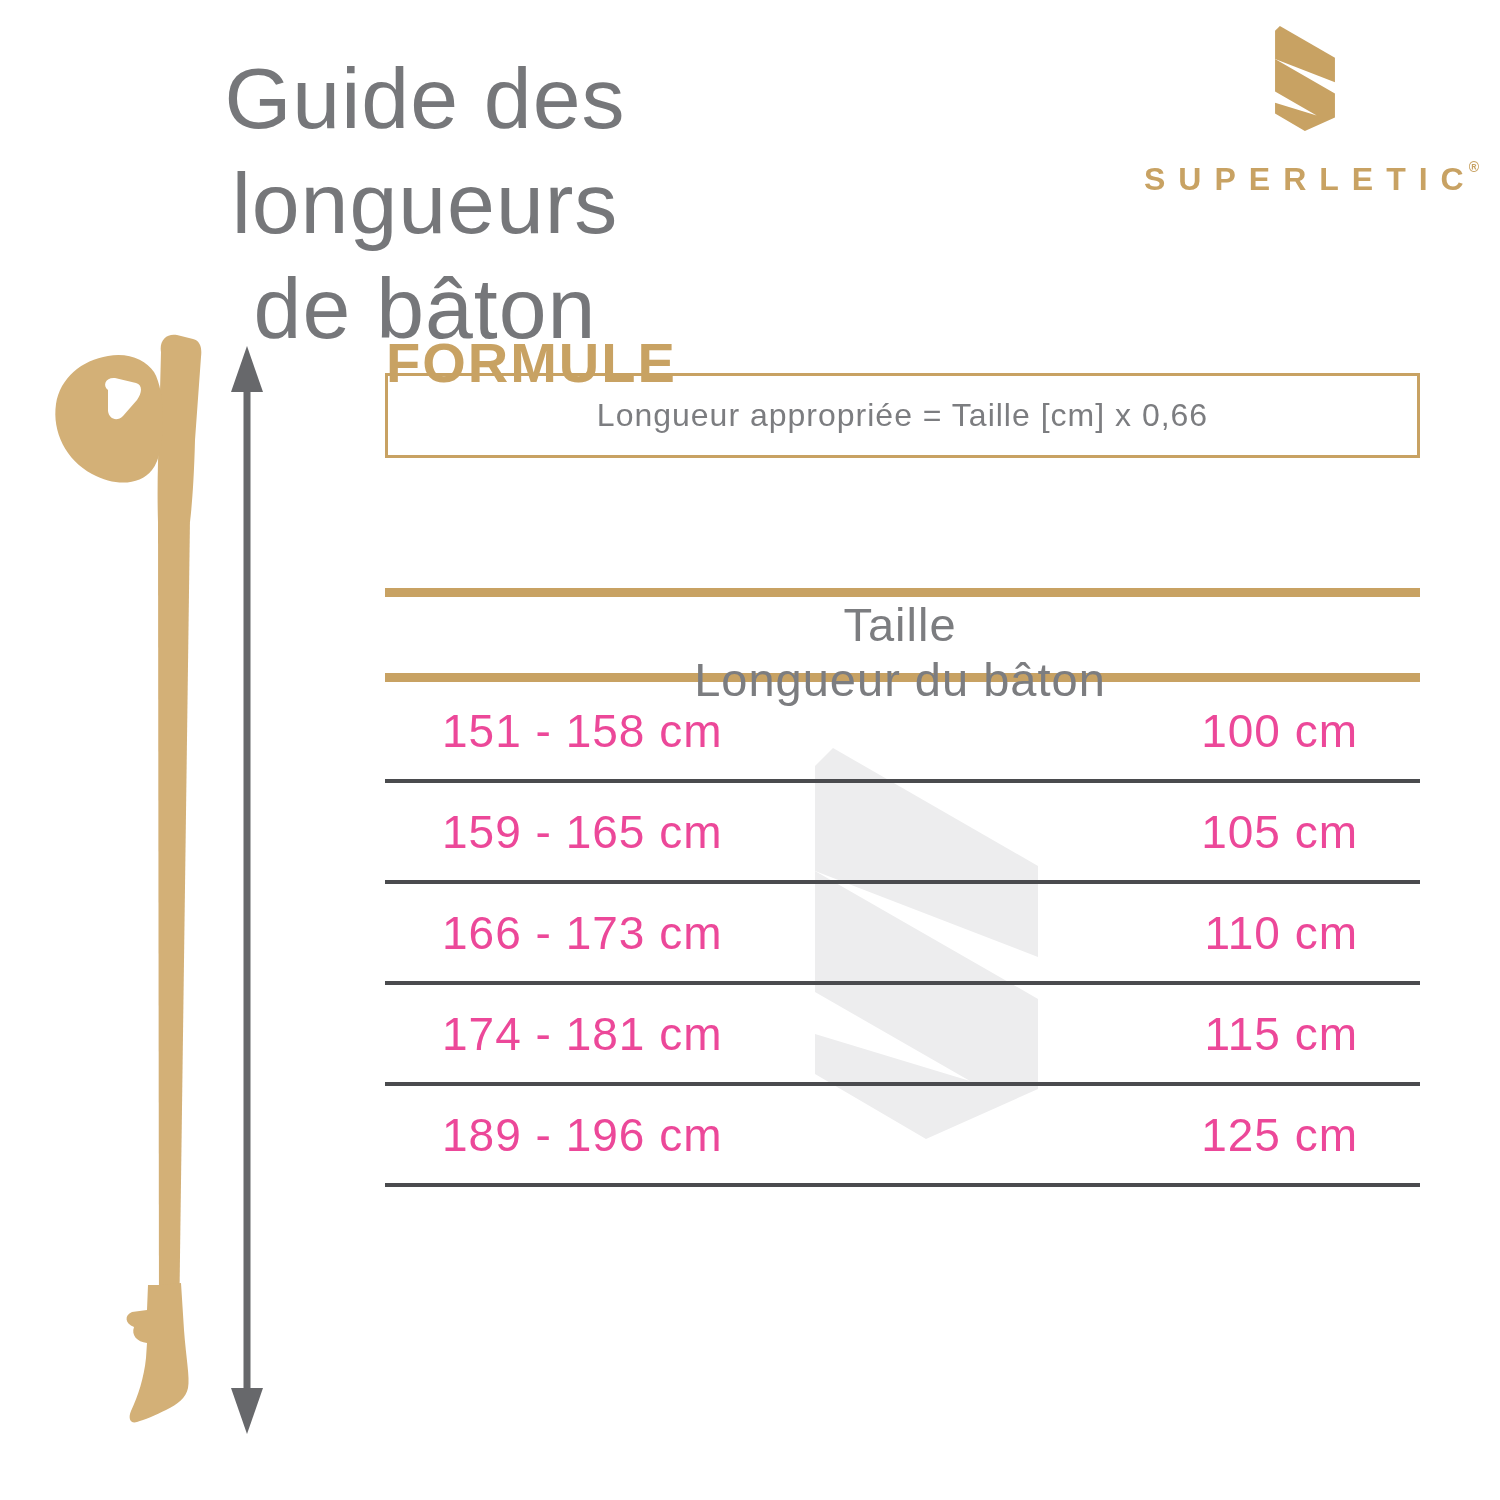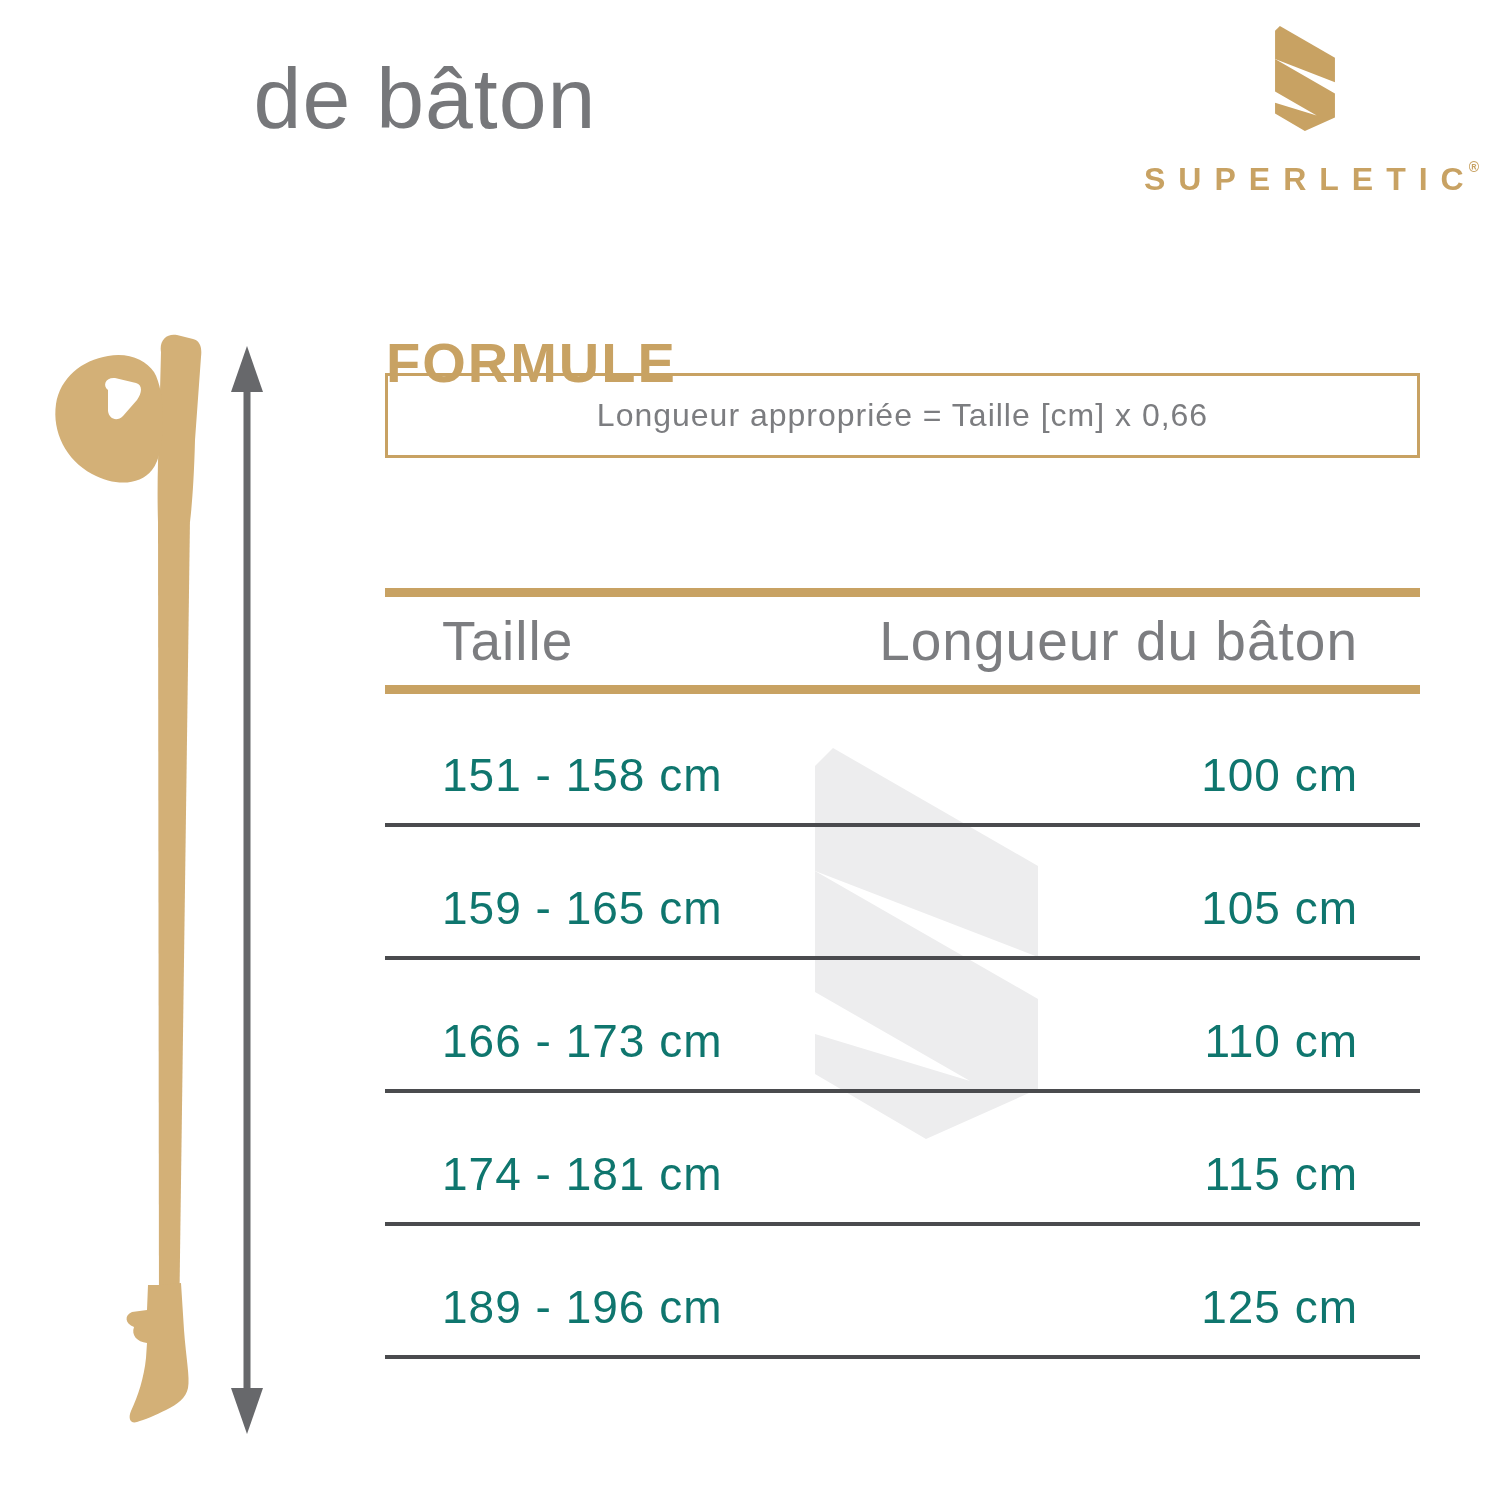--- a/index.html
+++ b/index.html
@@ -32,34 +32,35 @@
     position:absolute;left:385px;top:373px;width:1035px;height:85px;
     border:3px solid #c8a263;box-sizing:border-box;
     display:flex;align-items:center;justify-content:center;
     color:#7c7d80;font-size:32px;letter-spacing:1px;white-space:nowrap;
   }
   
   .size-table{position:absolute;left:385px;top:588px;width:1035px;z-index:2;}
   .goldline{height:9px;background:#c8a263;}
   .thead{
     display:flex;justify-content:space-between;align-items:center;
-    height:88px;padding:0 62px 0 57px;color:#7c7d80;font-size:55px;letter-spacing:1px;
+    height:76px;padding:0 62px 0 57px;color:#7c7d80;font-size:47px;letter-spacing:1px;flex-direction:column;
   }
   .trow{
     display:flex;justify-content:space-between;align-items:center;
     height:101px;box-sizing:border-box;border-bottom:4px solid #4a4b4e;
-    padding:0 62px 0 57px;color:#0f766e;font-size:46px;letter-spacing:1px;margin-top:32px;
+    padding:0 62px 0 57px;color:#ec4899;font-size:46px;letter-spacing:1px;
   }
   
   .watermark{position:absolute;left:815px;top:748px;z-index:1;}
 </style>
 </head>
 <body>
 
 <div class="title">
+  <div>Guide des longueurs</div>
   <div>de bâton</div>
 </div>
 
 <div class="brand">
   <svg class="brand-icon" width="60" height="105" viewBox="0 0 223 391">
     <path fill="#c8a263" d="M0,18 L18,0 L223,118 L223,209 L0,123 Z"></path>
     <path fill="#c8a263" d="M0,123 L223,251 L223,341 L111,391 L0,326 L0,286 L155,333 L0,244 Z"></path>
   </svg>
   <div class="brand-word"><span>SUPERLETIC</span><sup>®</sup></div>
 </div>

